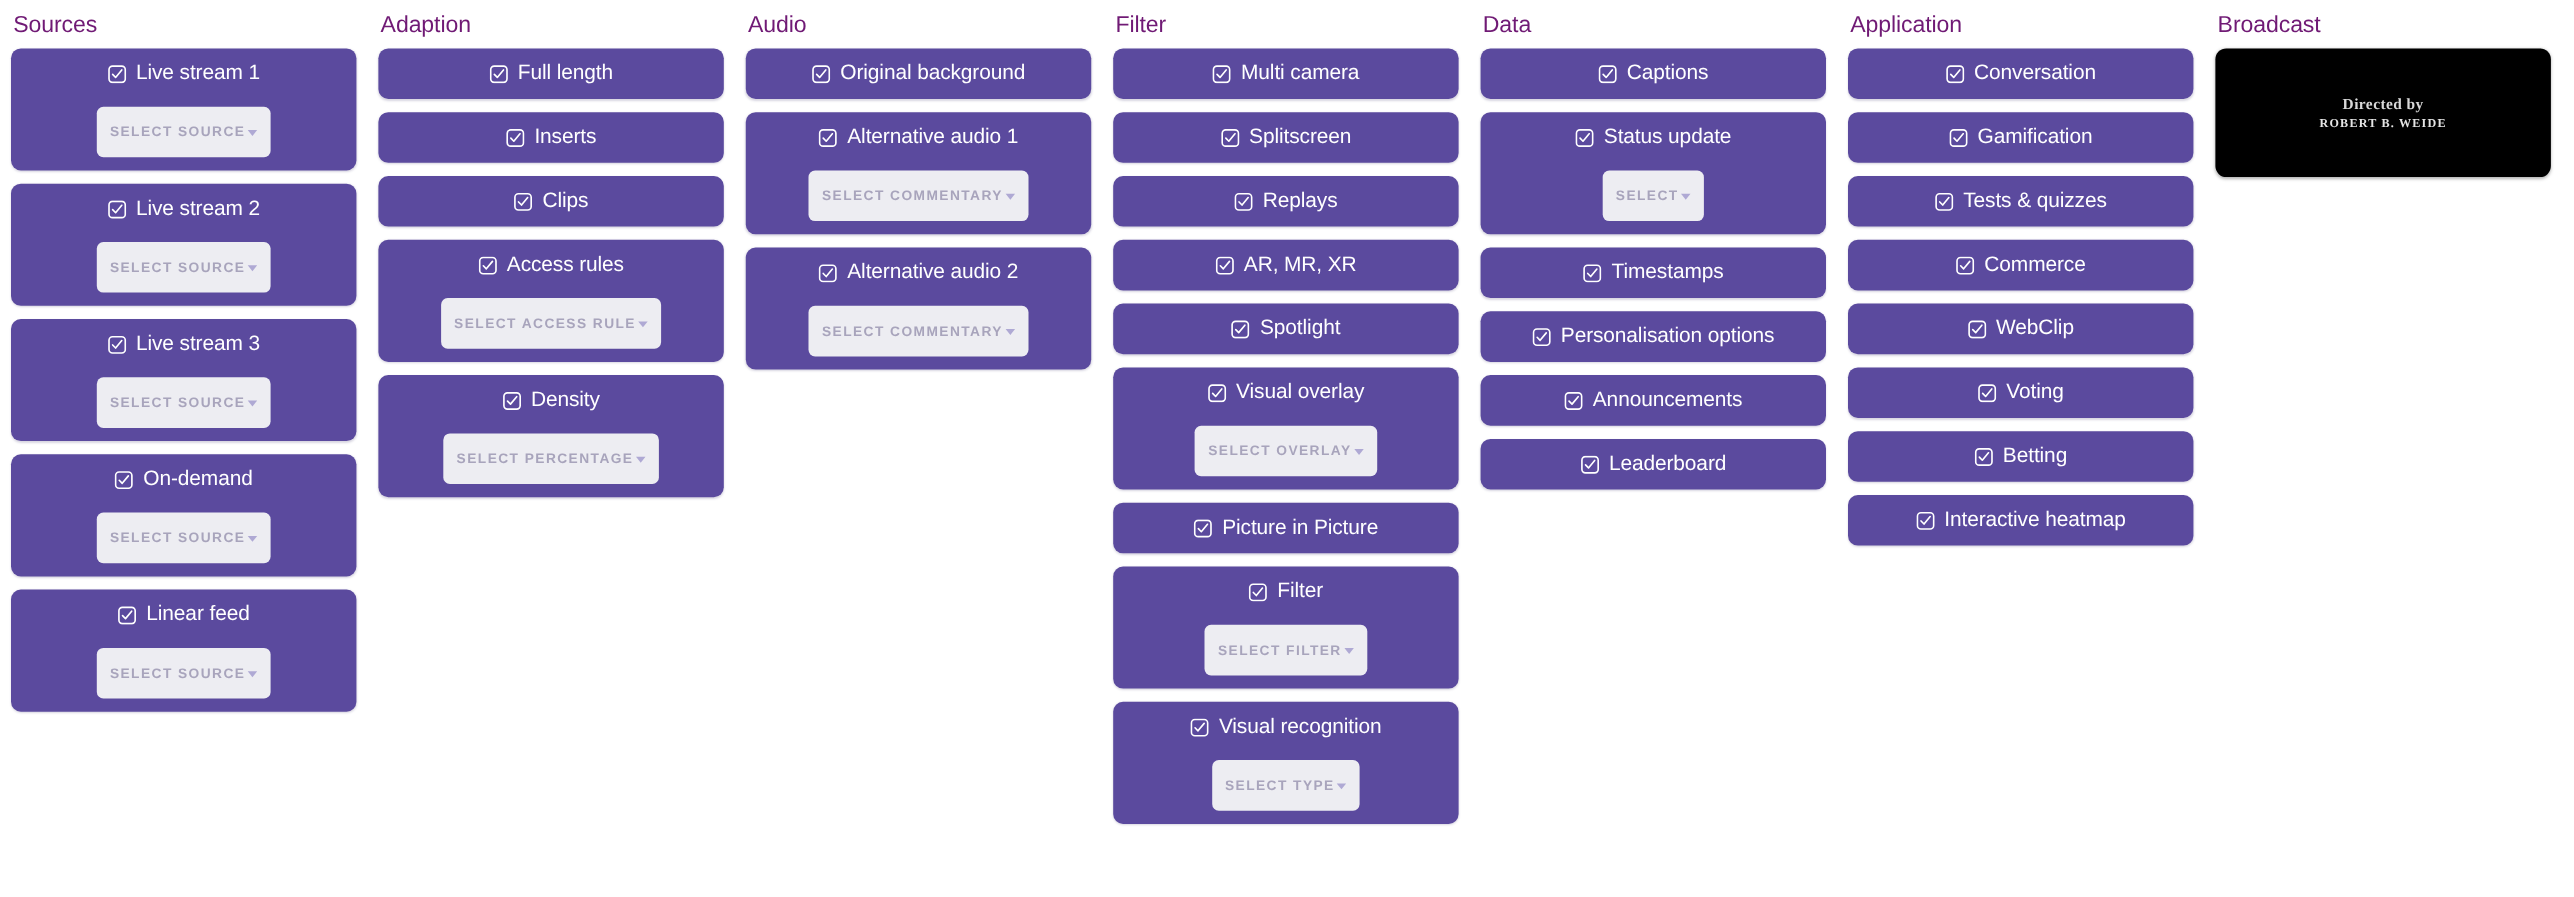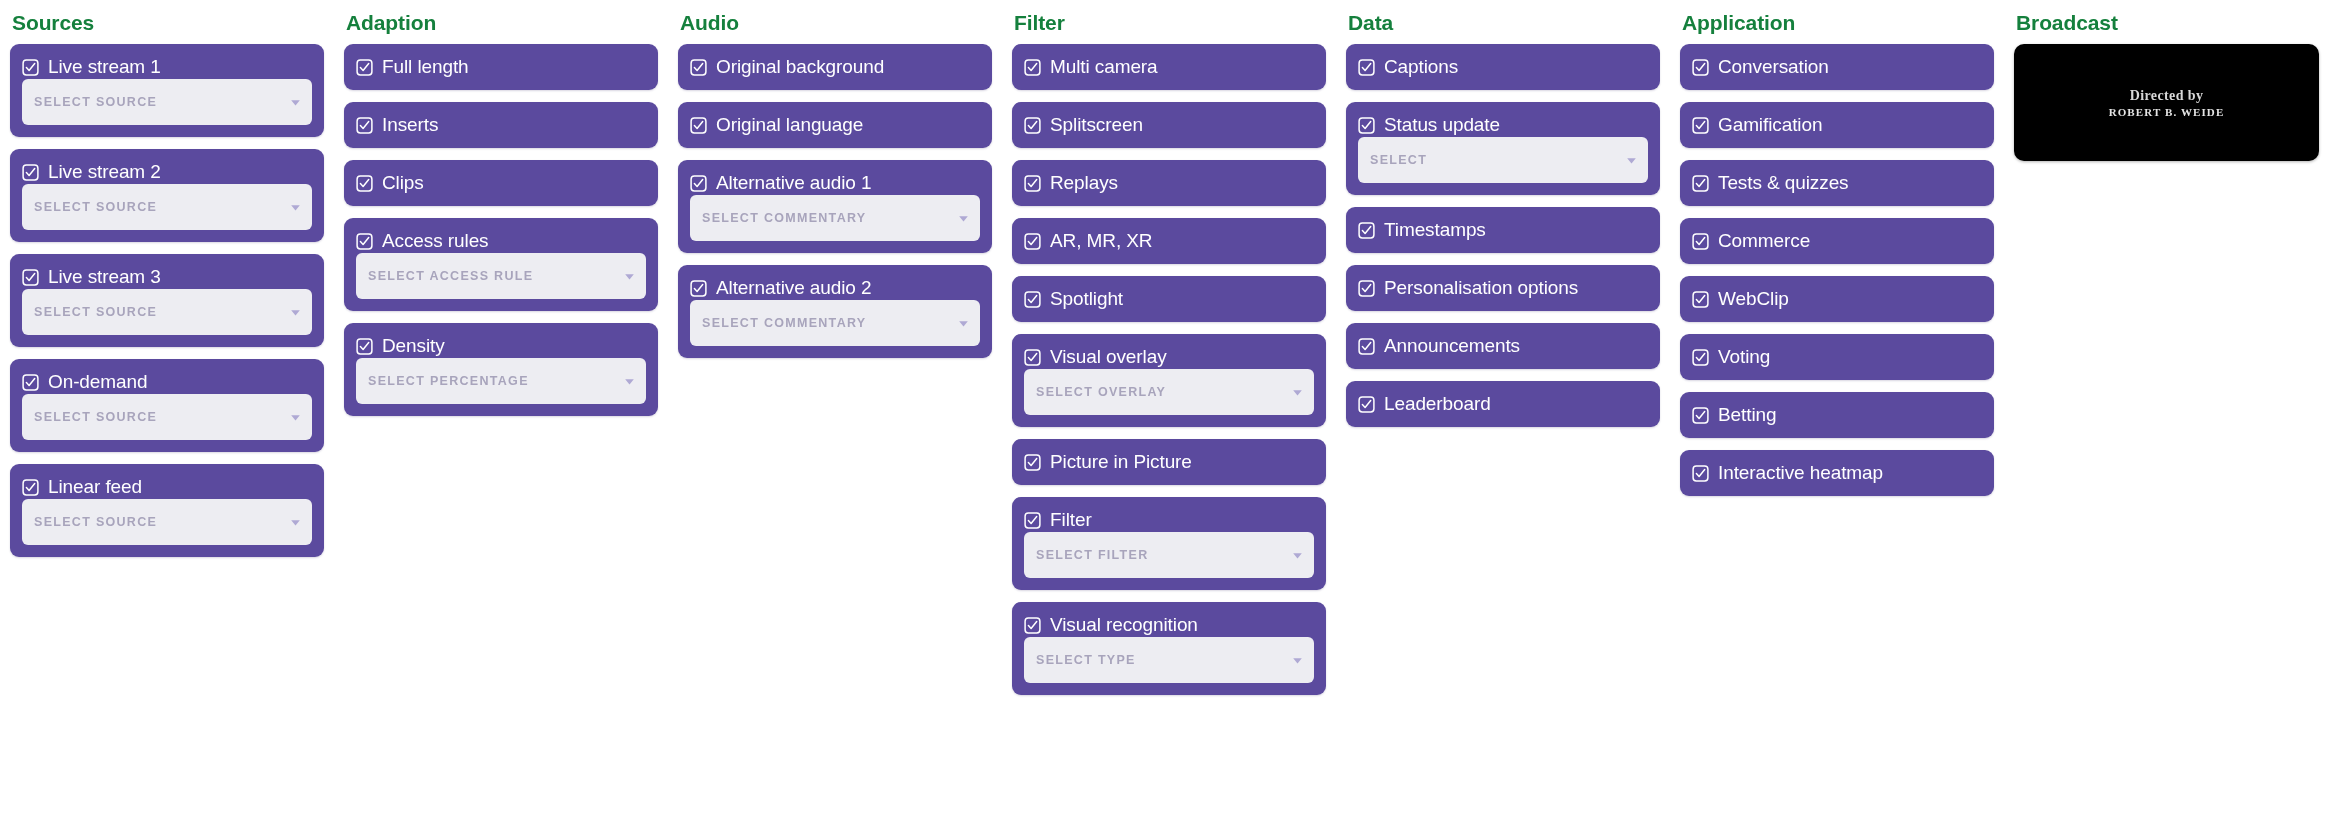--- a/index.html
+++ b/index.html
@@ -26,22 +26,22 @@
     width: 334px;
     flex: 0 0 334px;
     display: flex;
     flex-direction: column;
     align-items: stretch;
     padding: 0 10px 0 10px;
   }
 
   .col-header {
     font-size: 21px;
-    font-weight: bold;
-    color: #15803d;
+    font-weight: normal;
+    color: #701a75;
     letter-spacing: -0.1px;
     line-height: 1;
     padding: 12px 0 0 2px;
     height: 40px;
     display: flex;
     align-items: flex-start;
     user-select: none;
   }
 
   .col-body {
@@ -50,22 +50,23 @@
     gap: 12px;
     padding-top: 4px;
   }
 
   .card {
     background: #5B4A9E;
     border-radius: 9px;
     padding: 12px 12px 12px 12px;
     display: flex;
     flex-direction: column;
-    gap: 1px;
+    gap: 19px;
     box-shadow: 0 1px 2px rgba(40,25,90,0.18);
+    align-items: center;
   }
 
   .card.compact {
     padding: 12px 12px 12px 12px;
   }
 
   .card-label {
     display: flex;
     flex-direction: row;
     align-items: center;
@@ -334,31 +335,20 @@
           <div class="card-label">
             <span class="checkbox-icon">
               <svg width="17" height="17" viewBox="0 0 17 17" fill="none">
                 <rect x="1.1" y="1.1" width="14.8" height="14.8" rx="3.2" stroke="#FFFFFF" stroke-width="1.5" fill="none"></rect>
                 <path d="M4.4 8.6 L7.1 11.4 L12.7 4.6" stroke="#FFFFFF" stroke-width="1.5" fill="none" stroke-linecap="round" stroke-linejoin="round"></path>
               </svg>
             </span>
             <span>Original background</span>
           </div>
         </div>
-        <div class="card compact">
-          <div class="card-label">
-            <span class="checkbox-icon">
-              <svg width="17" height="17" viewBox="0 0 17 17" fill="none">
-                <rect x="1.1" y="1.1" width="14.8" height="14.8" rx="3.2" stroke="#FFFFFF" stroke-width="1.5" fill="none"></rect>
-                <path d="M4.4 8.6 L7.1 11.4 L12.7 4.6" stroke="#FFFFFF" stroke-width="1.5" fill="none" stroke-linecap="round" stroke-linejoin="round"></path>
-              </svg>
-            </span>
-            <span>Original language</span>
-          </div>
-        </div>
         <div class="card">
           <div class="card-label">
             <span class="checkbox-icon">
               <svg width="17" height="17" viewBox="0 0 17 17" fill="none">
                 <rect x="1.1" y="1.1" width="14.8" height="14.8" rx="3.2" stroke="#FFFFFF" stroke-width="1.5" fill="none"></rect>
                 <path d="M4.4 8.6 L7.1 11.4 L12.7 4.6" stroke="#FFFFFF" stroke-width="1.5" fill="none" stroke-linecap="round" stroke-linejoin="round"></path>
               </svg>
             </span>
             <span>Alternative audio 1</span>
           </div>

